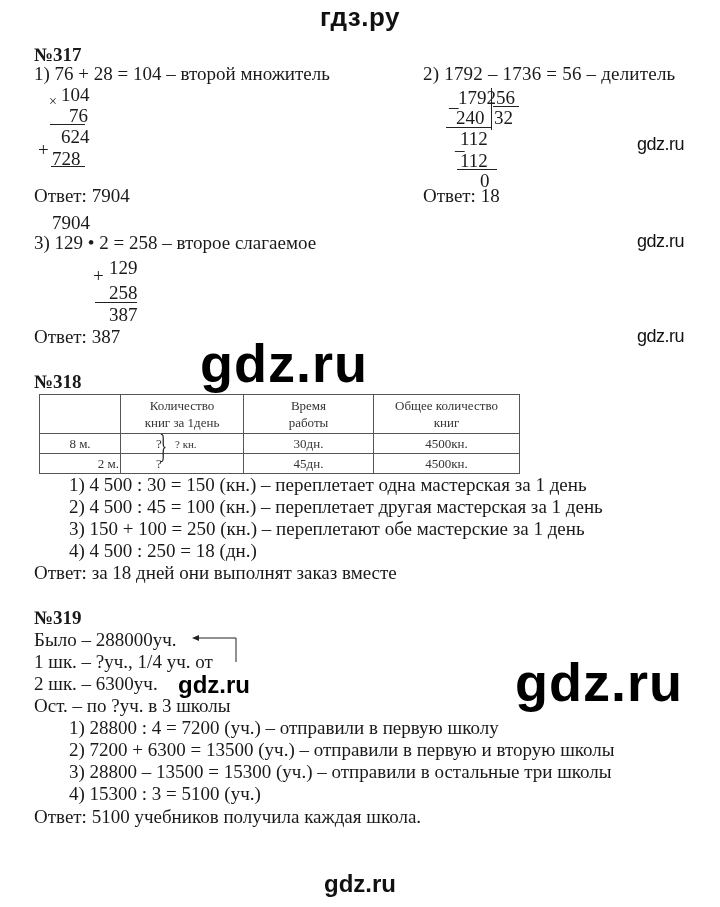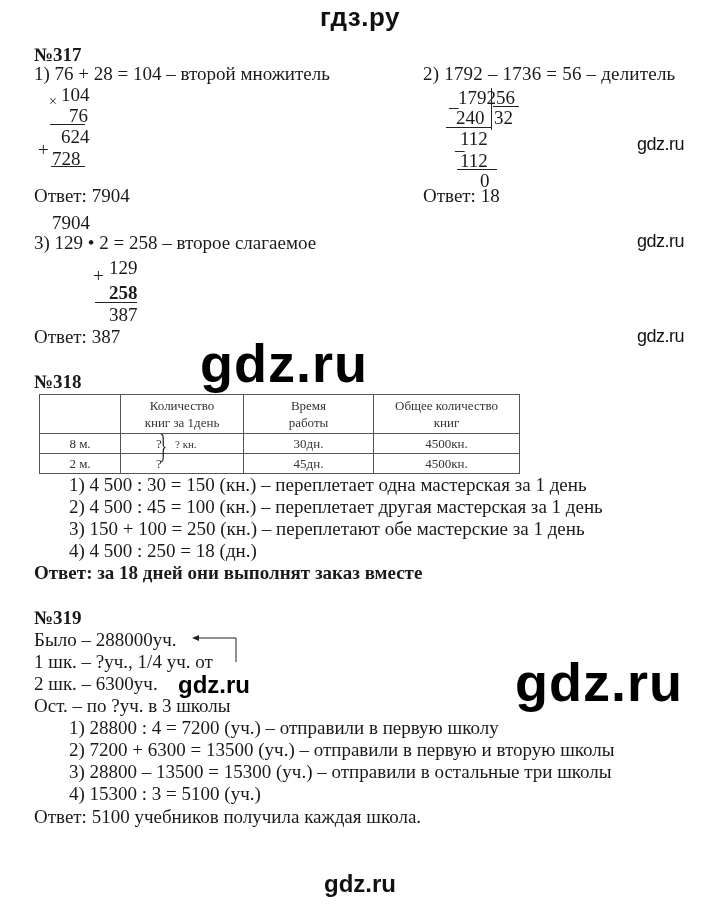--- a/index.html
+++ b/index.html
@@ -60,21 +60,21 @@
   <div class="abs calc" style="left:480px;top:171px;">0</div>
 </div>
 <div class="abs line" style="left:423px;top:185px;">Ответ: 18</div>
 <div class="abs wm-small" style="left:637px;top:134px;">gdz.ru</div>
 
 <div class="abs line" style="left:34px;top:232px;">3) 129 • 2 = 258 – второе слагаемое</div>
 <div class="abs wm-small" style="left:637px;top:231px;">gdz.ru</div>
 <div>
   <div class="abs calc" style="left:93px;top:266px;">+</div>
   <div class="abs calc" style="left:109px;top:258px;">129</div>
-  <div class="abs calc" style="left:109px;top:283px;font-weight:bold;">258</div>
+  <div class="abs calc" style="left:109px;top:283px;">258</div>
   <div class="hr" style="left:95px;top:302px;width:42px;"></div>
   <div class="abs calc" style="left:109px;top:305px;">387</div>
 </div>
 <div class="abs line" style="left:34px;top:326px;">Ответ: 387</div>
 <div class="abs wm-small" style="left:637px;top:326px;">gdz.ru</div>
 
 <div class="abs wm-big" style="left:200px;top:336px;">gdz.ru</div>
 
 <div class="abs num-head" style="left:34px;top:371px;">№318</div>
 
@@ -97,37 +97,37 @@
   </tr>
   <tr>
     <td style="height:17px;">8 м.</td>
     <td style="text-align:left;padding-left:35px;border-bottom:none;position:relative;">
       <span>?</span>
     </td>
     <td>30дн.</td>
     <td>4500кн.</td>
   </tr>
   <tr>
-    <td style="height:17px;">2 м.</td>
+    <td style="height:17px;text-align:right;">2 м.</td>
     <td style="text-align:left;padding-left:35px;">
       <span>?</span>
     </td>
     <td>45дн.</td>
     <td>4500кн.</td>
   </tr>
 </tbody>
   </table>
 <div class="abs" style="left:155px;top:429px;"><span class="brace">}</span></div>
 <div class="abs" style="left:175px;top:438px;font-size:11px;color:#333;white-space:nowrap;">? кн.</div>
 
 <div class="abs line" style="left:69px;top:474px;">1) 4 500 : 30 = 150 (кн.) – переплетает одна мастерская за 1 день</div>
 <div class="abs line" style="left:69px;top:496px;text-align:center;">2) 4 500 : 45 = 100 (кн.) – переплетает другая мастерская за 1 день</div>
 <div class="abs line" style="left:69px;top:518px;">3) 150 + 100 = 250 (кн.) – переплетают обе мастерские за 1 день</div>
 <div class="abs line" style="left:69px;top:540px;">4) 4 500 : 250 = 18 (дн.)</div>
-<div class="abs line" style="left:34px;top:562px;font-weight:bold;">Ответ: за 18 дней они выполнят заказ вместе</div>
+<div class="abs line" style="left:34px;top:562px;">Ответ: за 18 дней они выполнят заказ вместе</div>
 
 <div class="abs num-head" style="left:34px;top:607px;">№319</div>
 <div class="abs line" style="left:34px;top:629px;">Было – 288000уч.</div>
 <div class="abs line" style="left:34px;top:651px;">1 шк. – ?уч., 1/4 уч. от</div>
 <div class="abs line" style="left:34px;top:673px;">2 шк. – 6300уч.</div>
 <div class="abs line" style="left:34px;top:695px;">Ост. – по ?уч. в 3 школы</div>
 
 <svg class="abs" style="left:190px;top:634px;" width="50" height="30">
   <polyline points="46,28 46,4 8,4" fill="none" stroke="#222" stroke-width="1"></polyline>
   <polygon points="2,4 9,1 9,7" fill="#222"></polygon>

